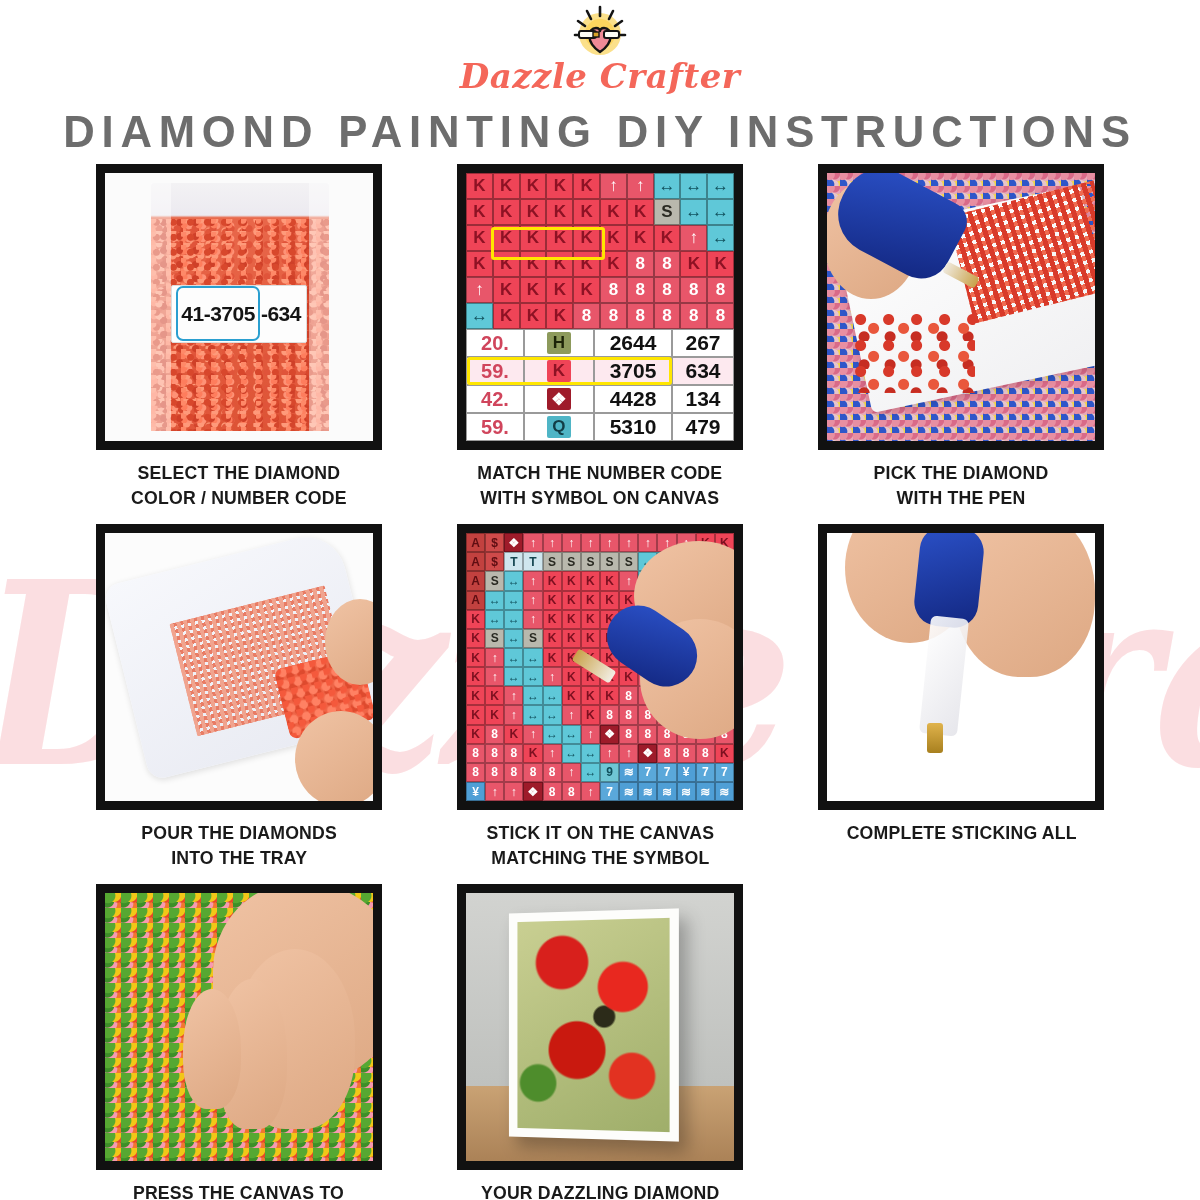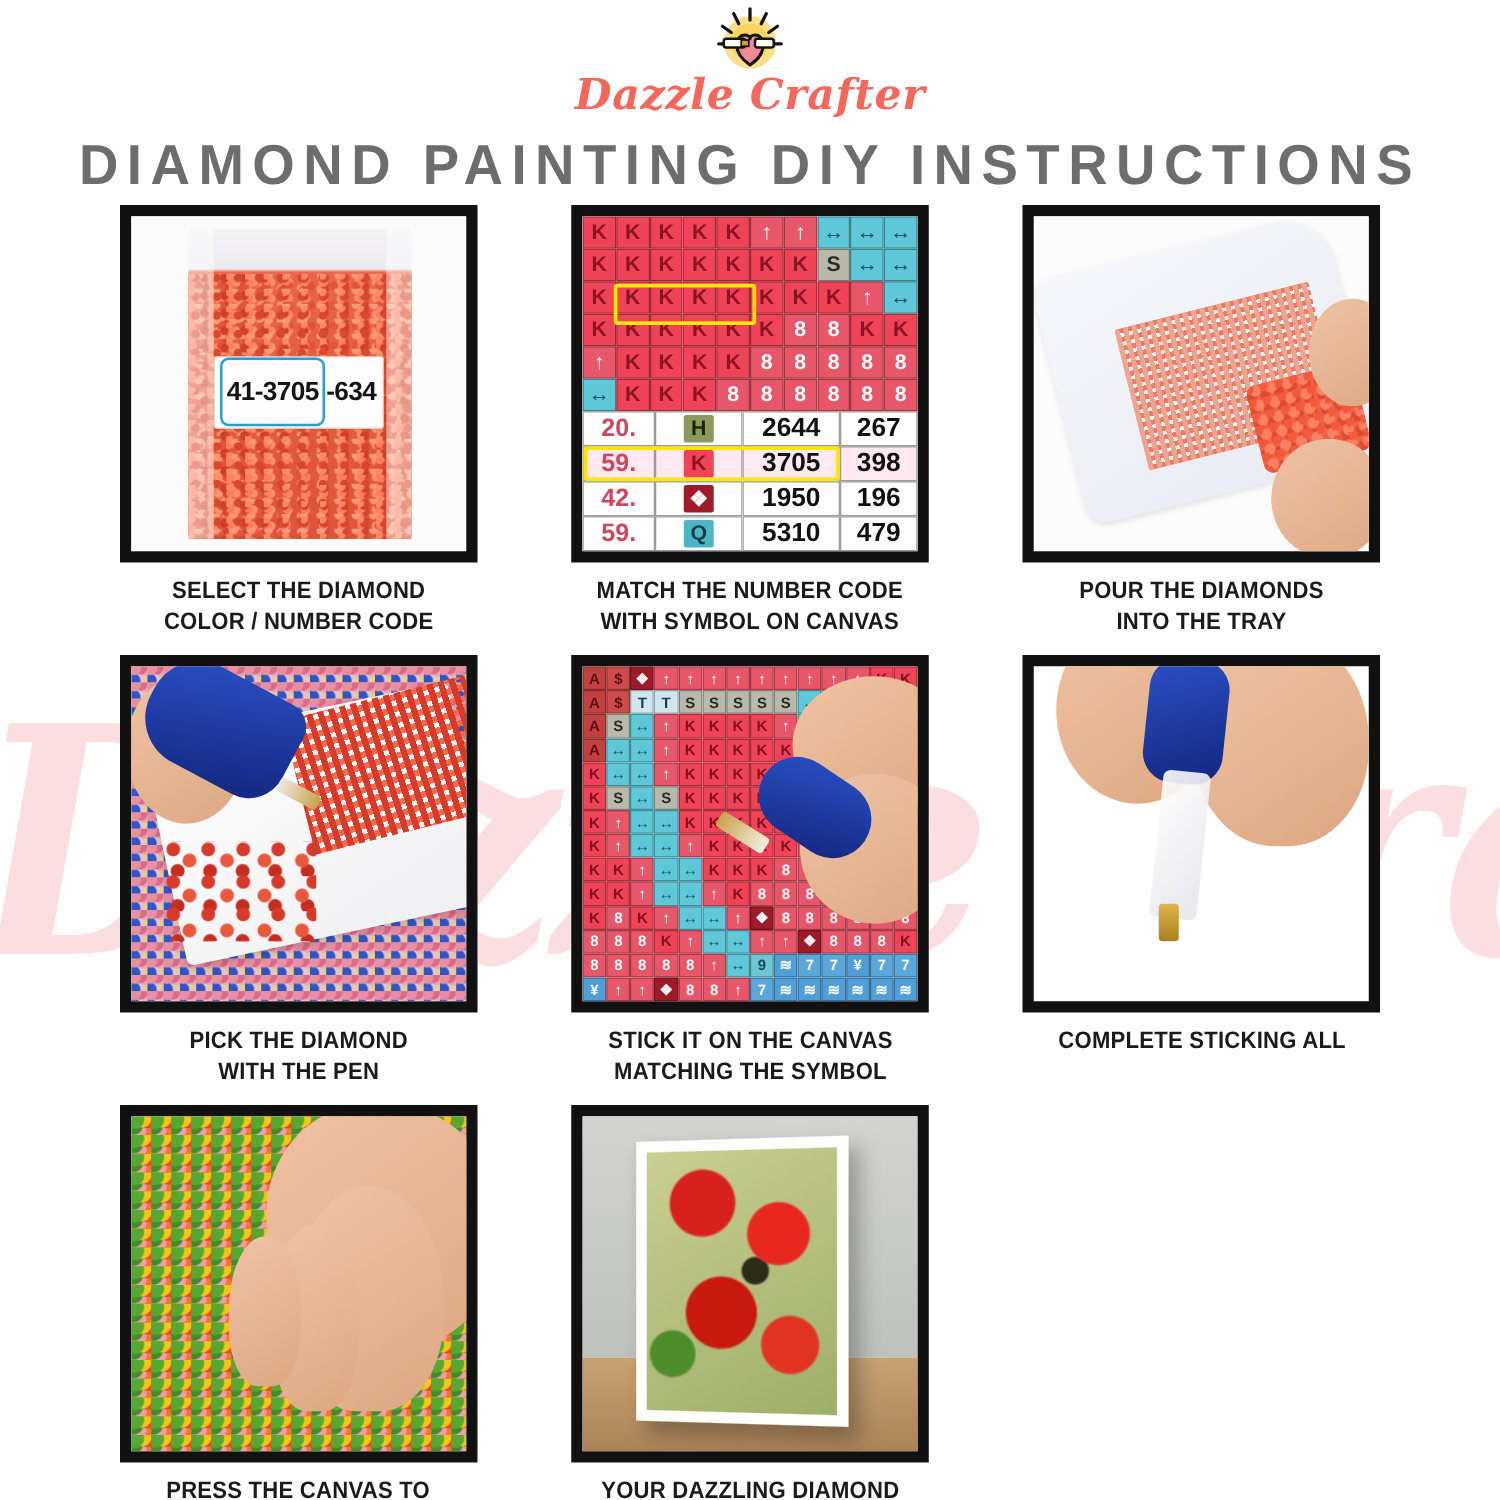--- a/index.html
+++ b/index.html
@@ -381,64 +381,47 @@
                 </div>
               <div>2644</div>
               <div>267</div>
             </div>
             <div class="lrow hl">
               <div class="lnum">59.</div>
               <div class="lsym">
                   <b style="background:#ef4457;color:#8d1224;">K</b>
                 </div>
               <div>3705</div>
-              <div>398</div>
+              <div>634</div>
             </div>
             <div class="lrow">
               <div class="lnum">42.</div>
               <div class="lsym">
                   <b style="background:#9e1b2a;color:#fff;">❖</b>
                 </div>
-              <div>1950</div>
-              <div>196</div>
+              <div>4428</div>
+              <div>134</div>
             </div>
             <div class="lrow">
               <div class="lnum">59.</div>
               <div class="lsym">
                   <b style="background:#4fb5c6;color:#123d46;">Q</b>
                 </div>
               <div>5310</div>
               <div>479</div>
             </div>
           </div>
         </div>
       </div>
       <div class="caption">
         <span>MATCH THE NUMBER CODE</span>
         <span>WITH SYMBOL ON CANVAS</span>
       </div>
     </div>
 
-
-    <div class="cell">
-      <div class="frame">
-        <div class="scene" style="background:#fcfcfc;">
-          <div class="tray">
-            <div class="rows"></div>
-            <div class="pile"></div>
-          </div>
-          <div class="hand skin" style="right:-14px;bottom:-6px;width:92px;height:96px;border-radius:50%;"></div>
-          <div class="hand skin" style="right:-22px;top:66px;width:70px;height:86px;border-radius:50%;"></div>
-        </div>
-      </div>
-      <div class="caption">
-        <span>POUR THE DIAMONDS</span>
-        <span>INTO THE TRAY</span>
-      </div>
-    </div>
 
     <div class="cell">
       <div class="frame">
         <div class="scene">
           <div class="beads" style="background:
             radial-gradient(circle at 18% 12%,#e88fa2 0 5px,transparent 6px),
             radial-gradient(circle at 58% 8%,#d96a88 0 5px,transparent 6px),
             radial-gradient(circle at 86% 20%,#e7a8b8 0 5px,transparent 6px),
             radial-gradient(circle at 14% 88%,#2f56c9 0 5px,transparent 6px),
             radial-gradient(circle at 48% 93%,#e7c4cc 0 5px,transparent 6px),
@@ -460,20 +443,37 @@
         </div>
       </div>
       <div class="caption">
         <span>PICK THE DIAMOND</span>
         <span>WITH THE PEN</span>
       </div>
     </div>
 
     <div class="cell">
       <div class="frame">
+        <div class="scene" style="background:#fcfcfc;">
+          <div class="tray">
+            <div class="rows"></div>
+            <div class="pile"></div>
+          </div>
+          <div class="hand skin" style="right:-14px;bottom:-6px;width:92px;height:96px;border-radius:50%;"></div>
+          <div class="hand skin" style="right:-22px;top:66px;width:70px;height:86px;border-radius:50%;"></div>
+        </div>
+      </div>
+      <div class="caption">
+        <span>POUR THE DIAMONDS</span>
+        <span>INTO THE TRAY</span>
+      </div>
+    </div>
+
+    <div class="cell">
+      <div class="frame">
         <div class="scene">
           <div class="symgrid" id="symgrid">
               <div class="sg" style="background: rgb(194, 65, 63); color: rgb(94, 13, 18);">A</div>
               <div class="sg" style="background: rgb(207, 74, 74); color: rgb(94, 13, 18);">$</div>
               <div class="sg" style="background: rgb(158, 27, 42); color: rgb(255, 255, 255);">❖</div>
               <div class="sg" style="background: rgb(232, 86, 106); color: rgb(255, 255, 255);">↑</div>
               <div class="sg" style="background: rgb(232, 86, 106); color: rgb(255, 255, 255);">↑</div>
               <div class="sg" style="background: rgb(232, 86, 106); color: rgb(255, 255, 255);">↑</div>
               <div class="sg" style="background: rgb(232, 86, 106); color: rgb(255, 255, 255);">↑</div>
               <div class="sg" style="background: rgb(232, 86, 106); color: rgb(255, 255, 255);">↑</div>

